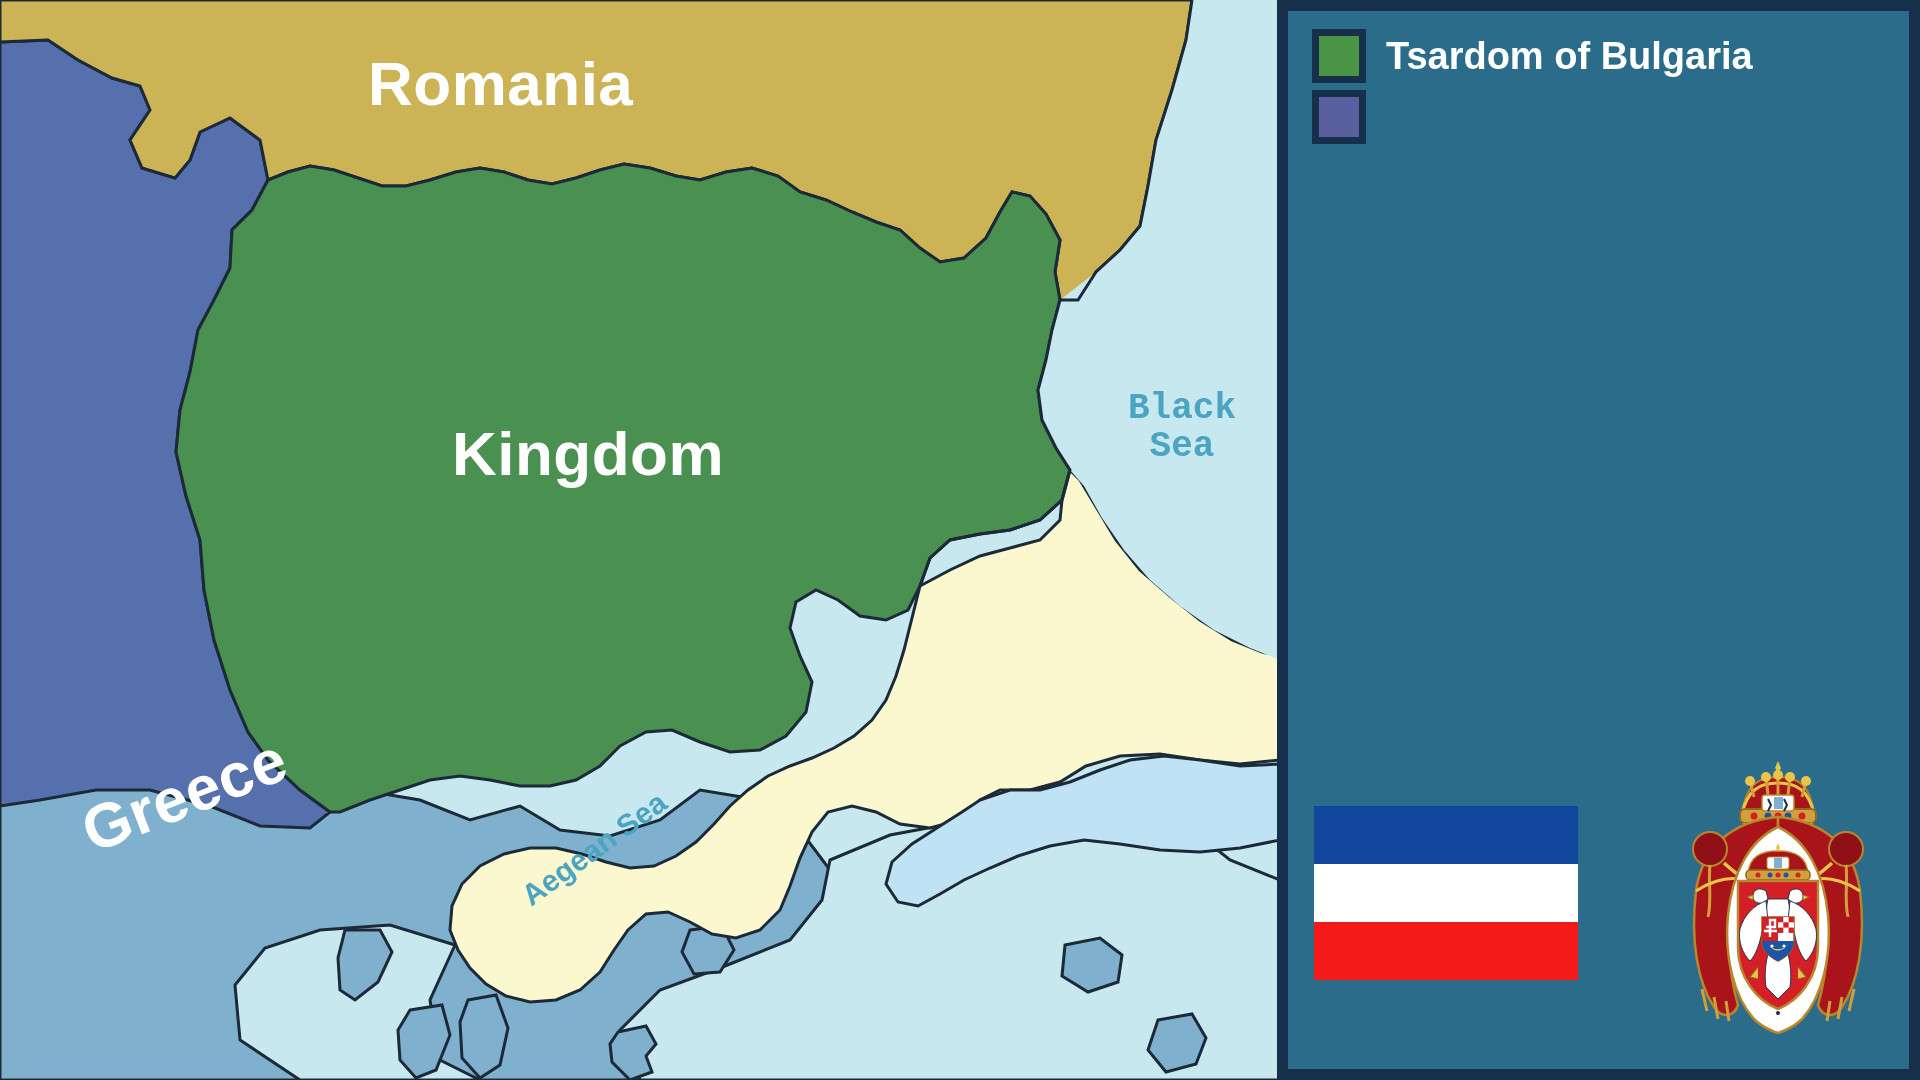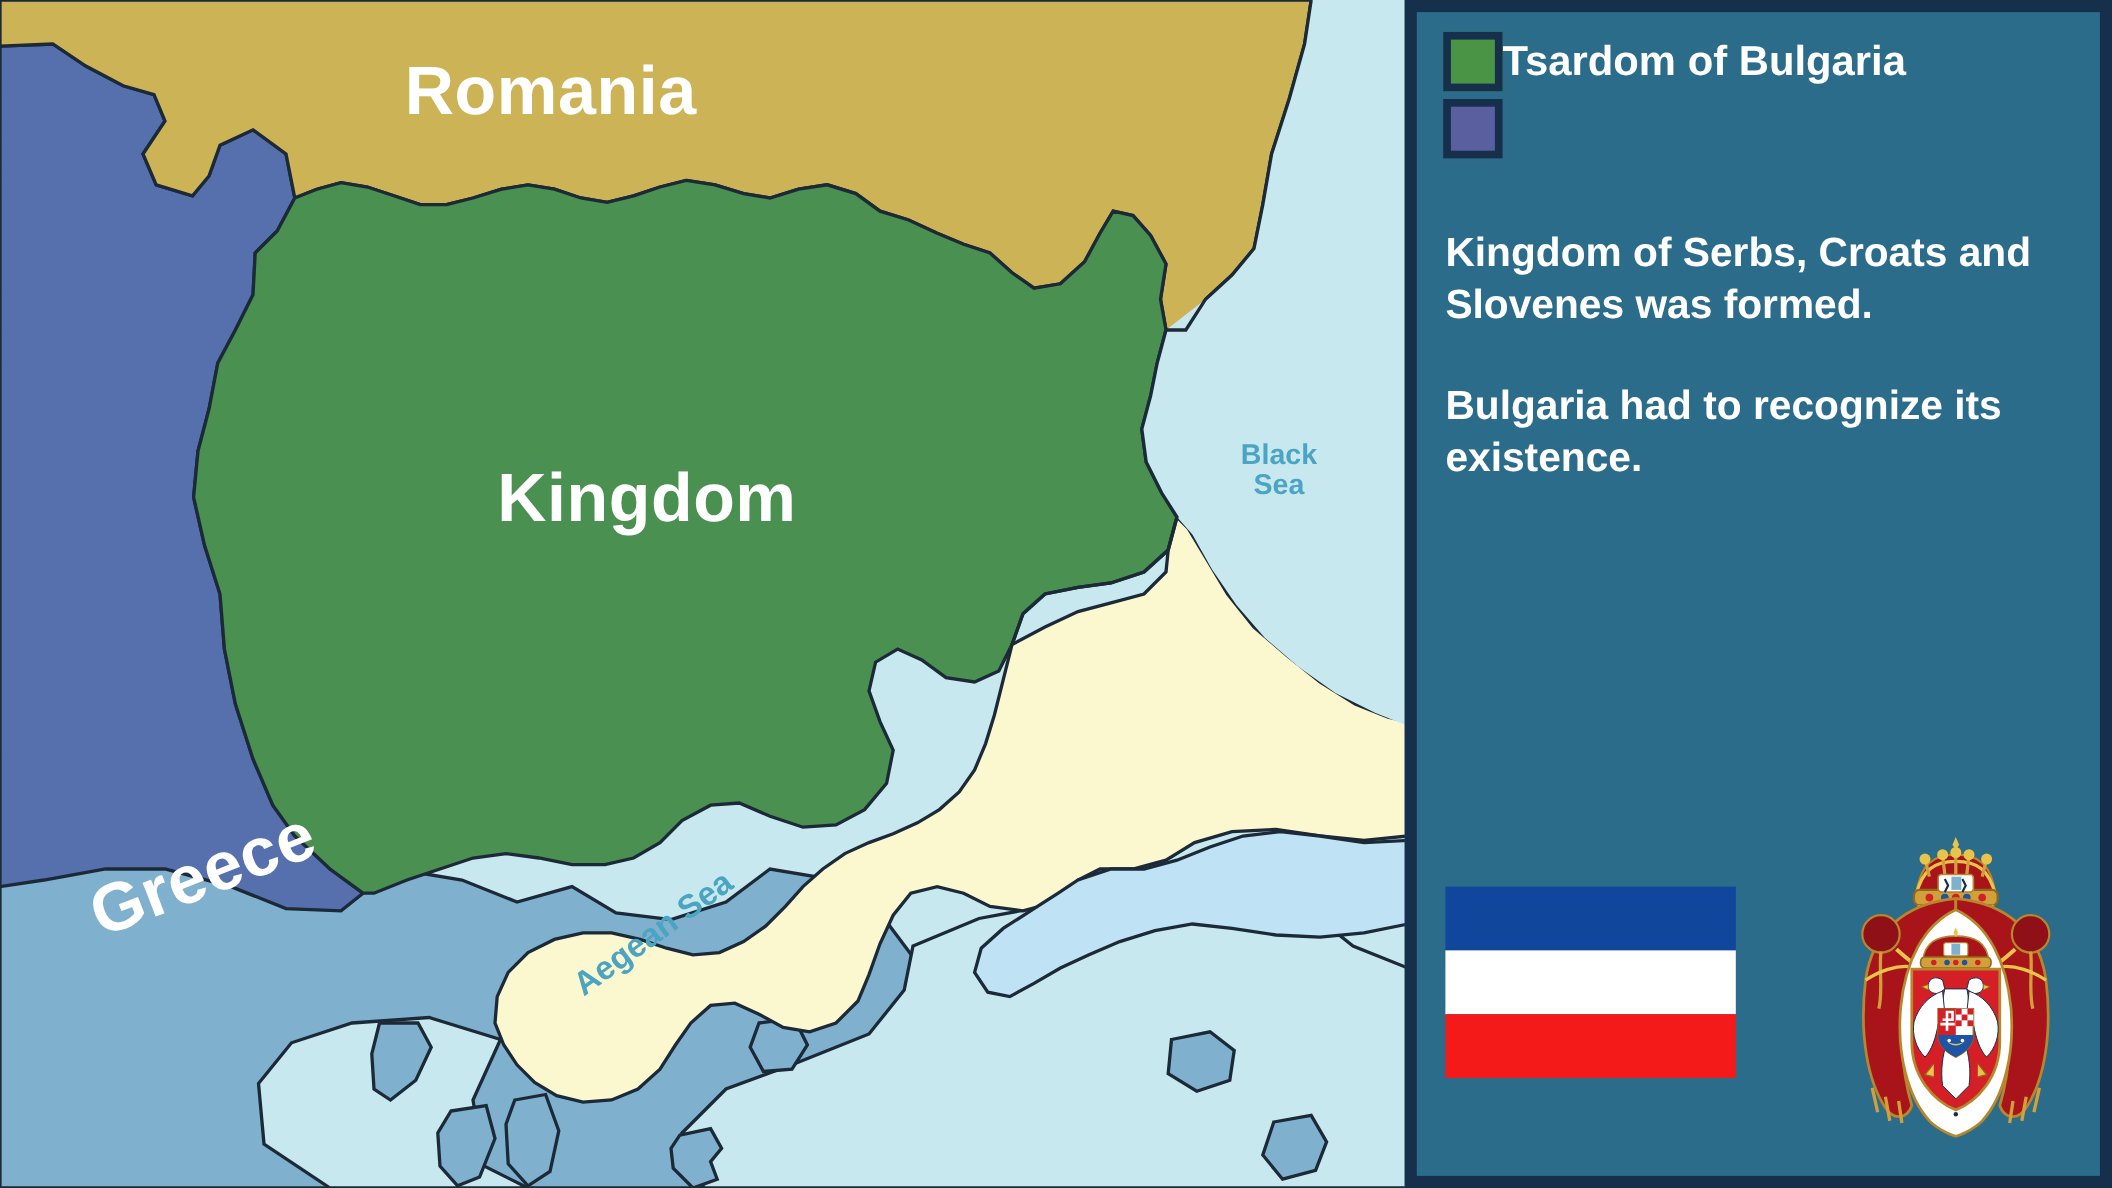--- a/index.html
+++ b/index.html
@@ -11,30 +11,30 @@
 
   
   .maplabel{position:absolute;color:#ffffff;font-weight:bold;
     font-family:"Liberation Sans",sans-serif;white-space:nowrap;
     letter-spacing:.5px;pointer-events:none;}
   #label-romania{left:368px;top:48px;font-size:62px;}
   #label-bulgaria{left:452px;top:418px;font-size:62px;}
   #label-greece{left:72px;top:800px;font-size:62px;transform:rotate(-21deg);transform-origin:left top;}
   .sealabel{position:absolute;color:#4ba4c2;font-weight:bold;
     font-family:"Liberation Sans",sans-serif;white-space:nowrap;text-align:center;line-height:1.05;}
-  #label-blacksea{left:1128px;top:400px;font-size:26px;}
+  #label-blacksea{left:1128px;top:390px;font-size:36px;font-family:Liberation Mono, monospace;}
   #label-aegeansea{left:516px;top:886px;font-size:30px;transform:rotate(-36deg);transform-origin:left top;}
 
   
   #info-panel{position:absolute;left:1277px;top:0px;width:643px;height:1080px;
     background:#2c6c8b;border:11px solid #16304b;box-sizing:border-box;}
   #legend-list{position:absolute;left:24px;top:18px;width:600px;}
   .legend-row{display:flex;align-items:center;margin-bottom:7px;}
   .legend-swatch{width:54px;height:54px;border:7px solid #16304b;box-sizing:border-box;flex:0 0 auto;}
-  .legend-text{color:#ffffff;font-size:38px;font-weight:bold;
+  .legend-text{color:#ffffff;font-size:38px;font-weight:bold;margin-left:20px;
     font-family:"Liberation Sans",sans-serif;white-space:nowrap;}
 
   #panel-paragraphs{position:absolute;left:26px;top:196px;width:596px;}
   .panel-para{color:#ffffff;font-size:37px;font-weight:bold;line-height:1.26;
     font-family:"Liberation Sans",sans-serif;margin:0 0 46px 0;}
 
   #flag-block{position:absolute;left:26px;top:795px;width:264px;height:174px;
     display:flex;flex-direction:column;}
   .flag-stripe{flex:1 1 33.333%;width:100%;}
 
@@ -150,24 +150,20 @@
     <div id="legend-list">
       <div class="legend-row">
         <span class="legend-swatch" style="background:#4a9445"></span>
         <span class="legend-text">Tsardom of Bulgaria</span>
       </div>
       <div class="legend-row">
         <span class="legend-swatch" style="background:#5a5fa0"></span>
       </div>
     </div>
 
-    <div id="panel-paragraphs">
-      <p class="panel-para">Kingdom of Serbs, Croats and Slovenes was formed.</p>
-      <p class="panel-para">Bulgaria had to recognize its existence.</p>
-    </div>
 
     <div id="flag-block">
       <span class="flag-stripe" style="background:#10469b"></span>
       <span class="flag-stripe" style="background:#ffffff"></span>
       <span class="flag-stripe" style="background:#f41a1a"></span>
     </div>
 
     <div id="coa-block">
       <svg viewBox="0 0 232 290">
 

